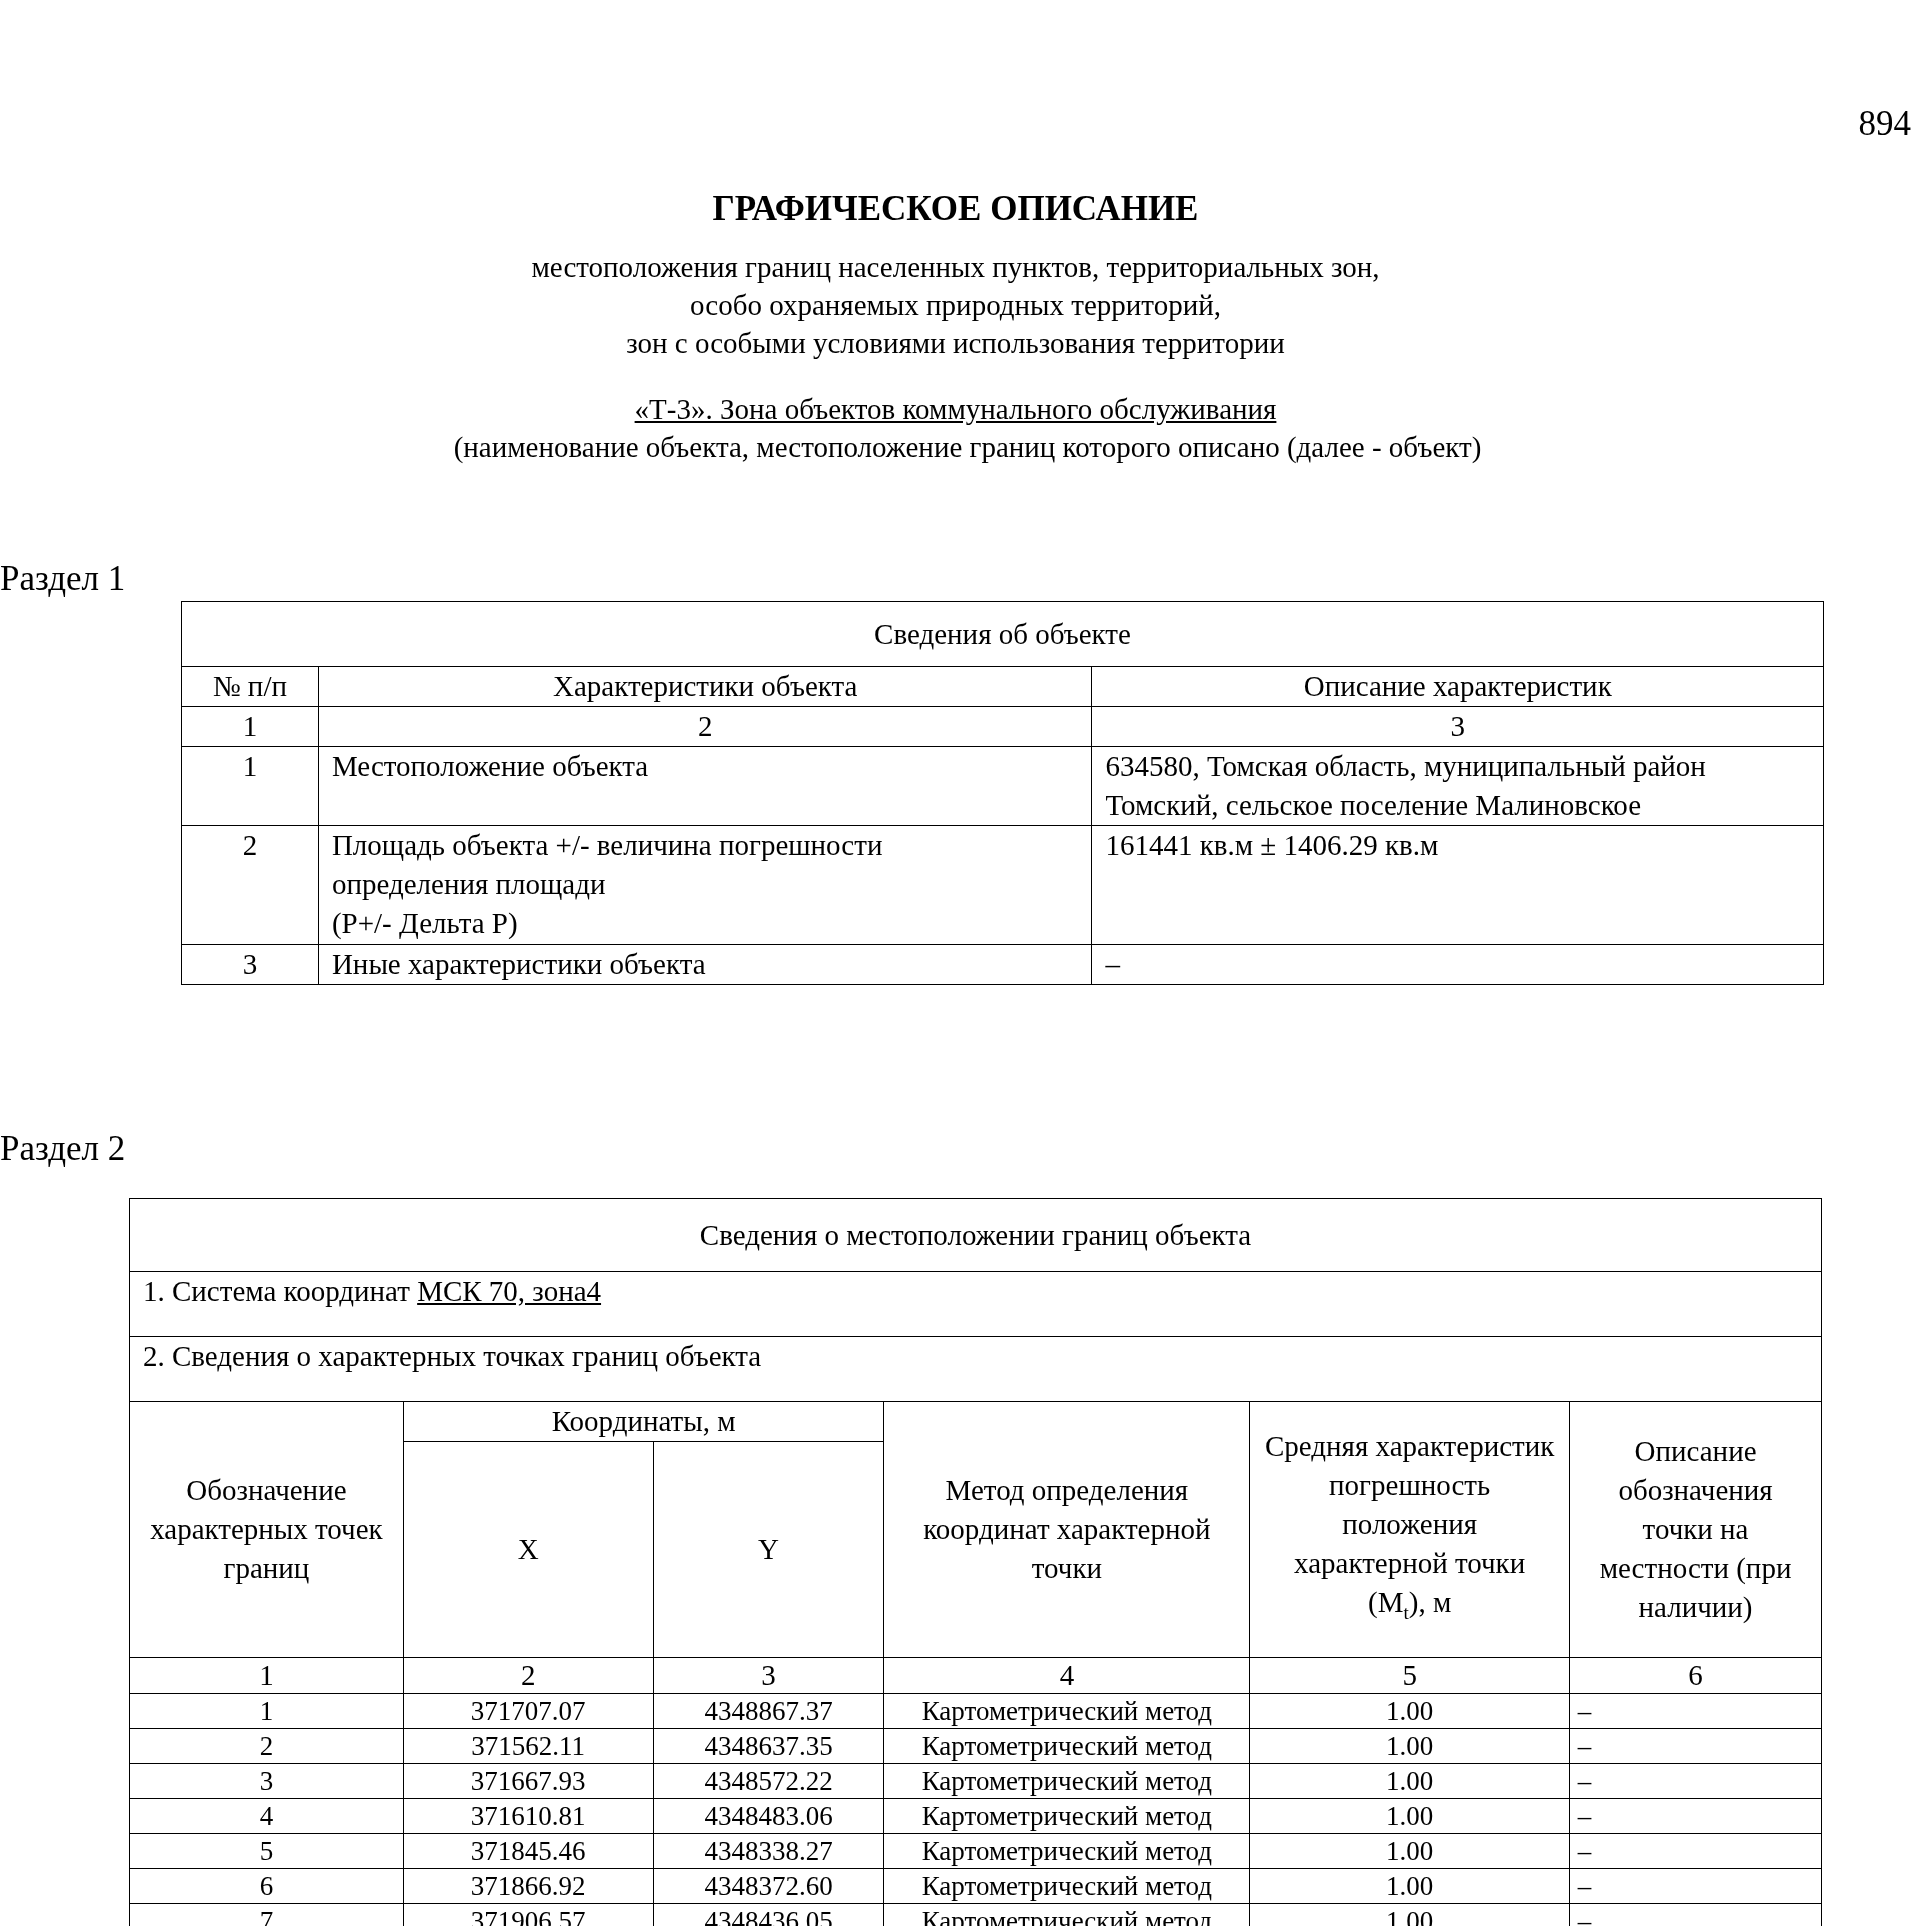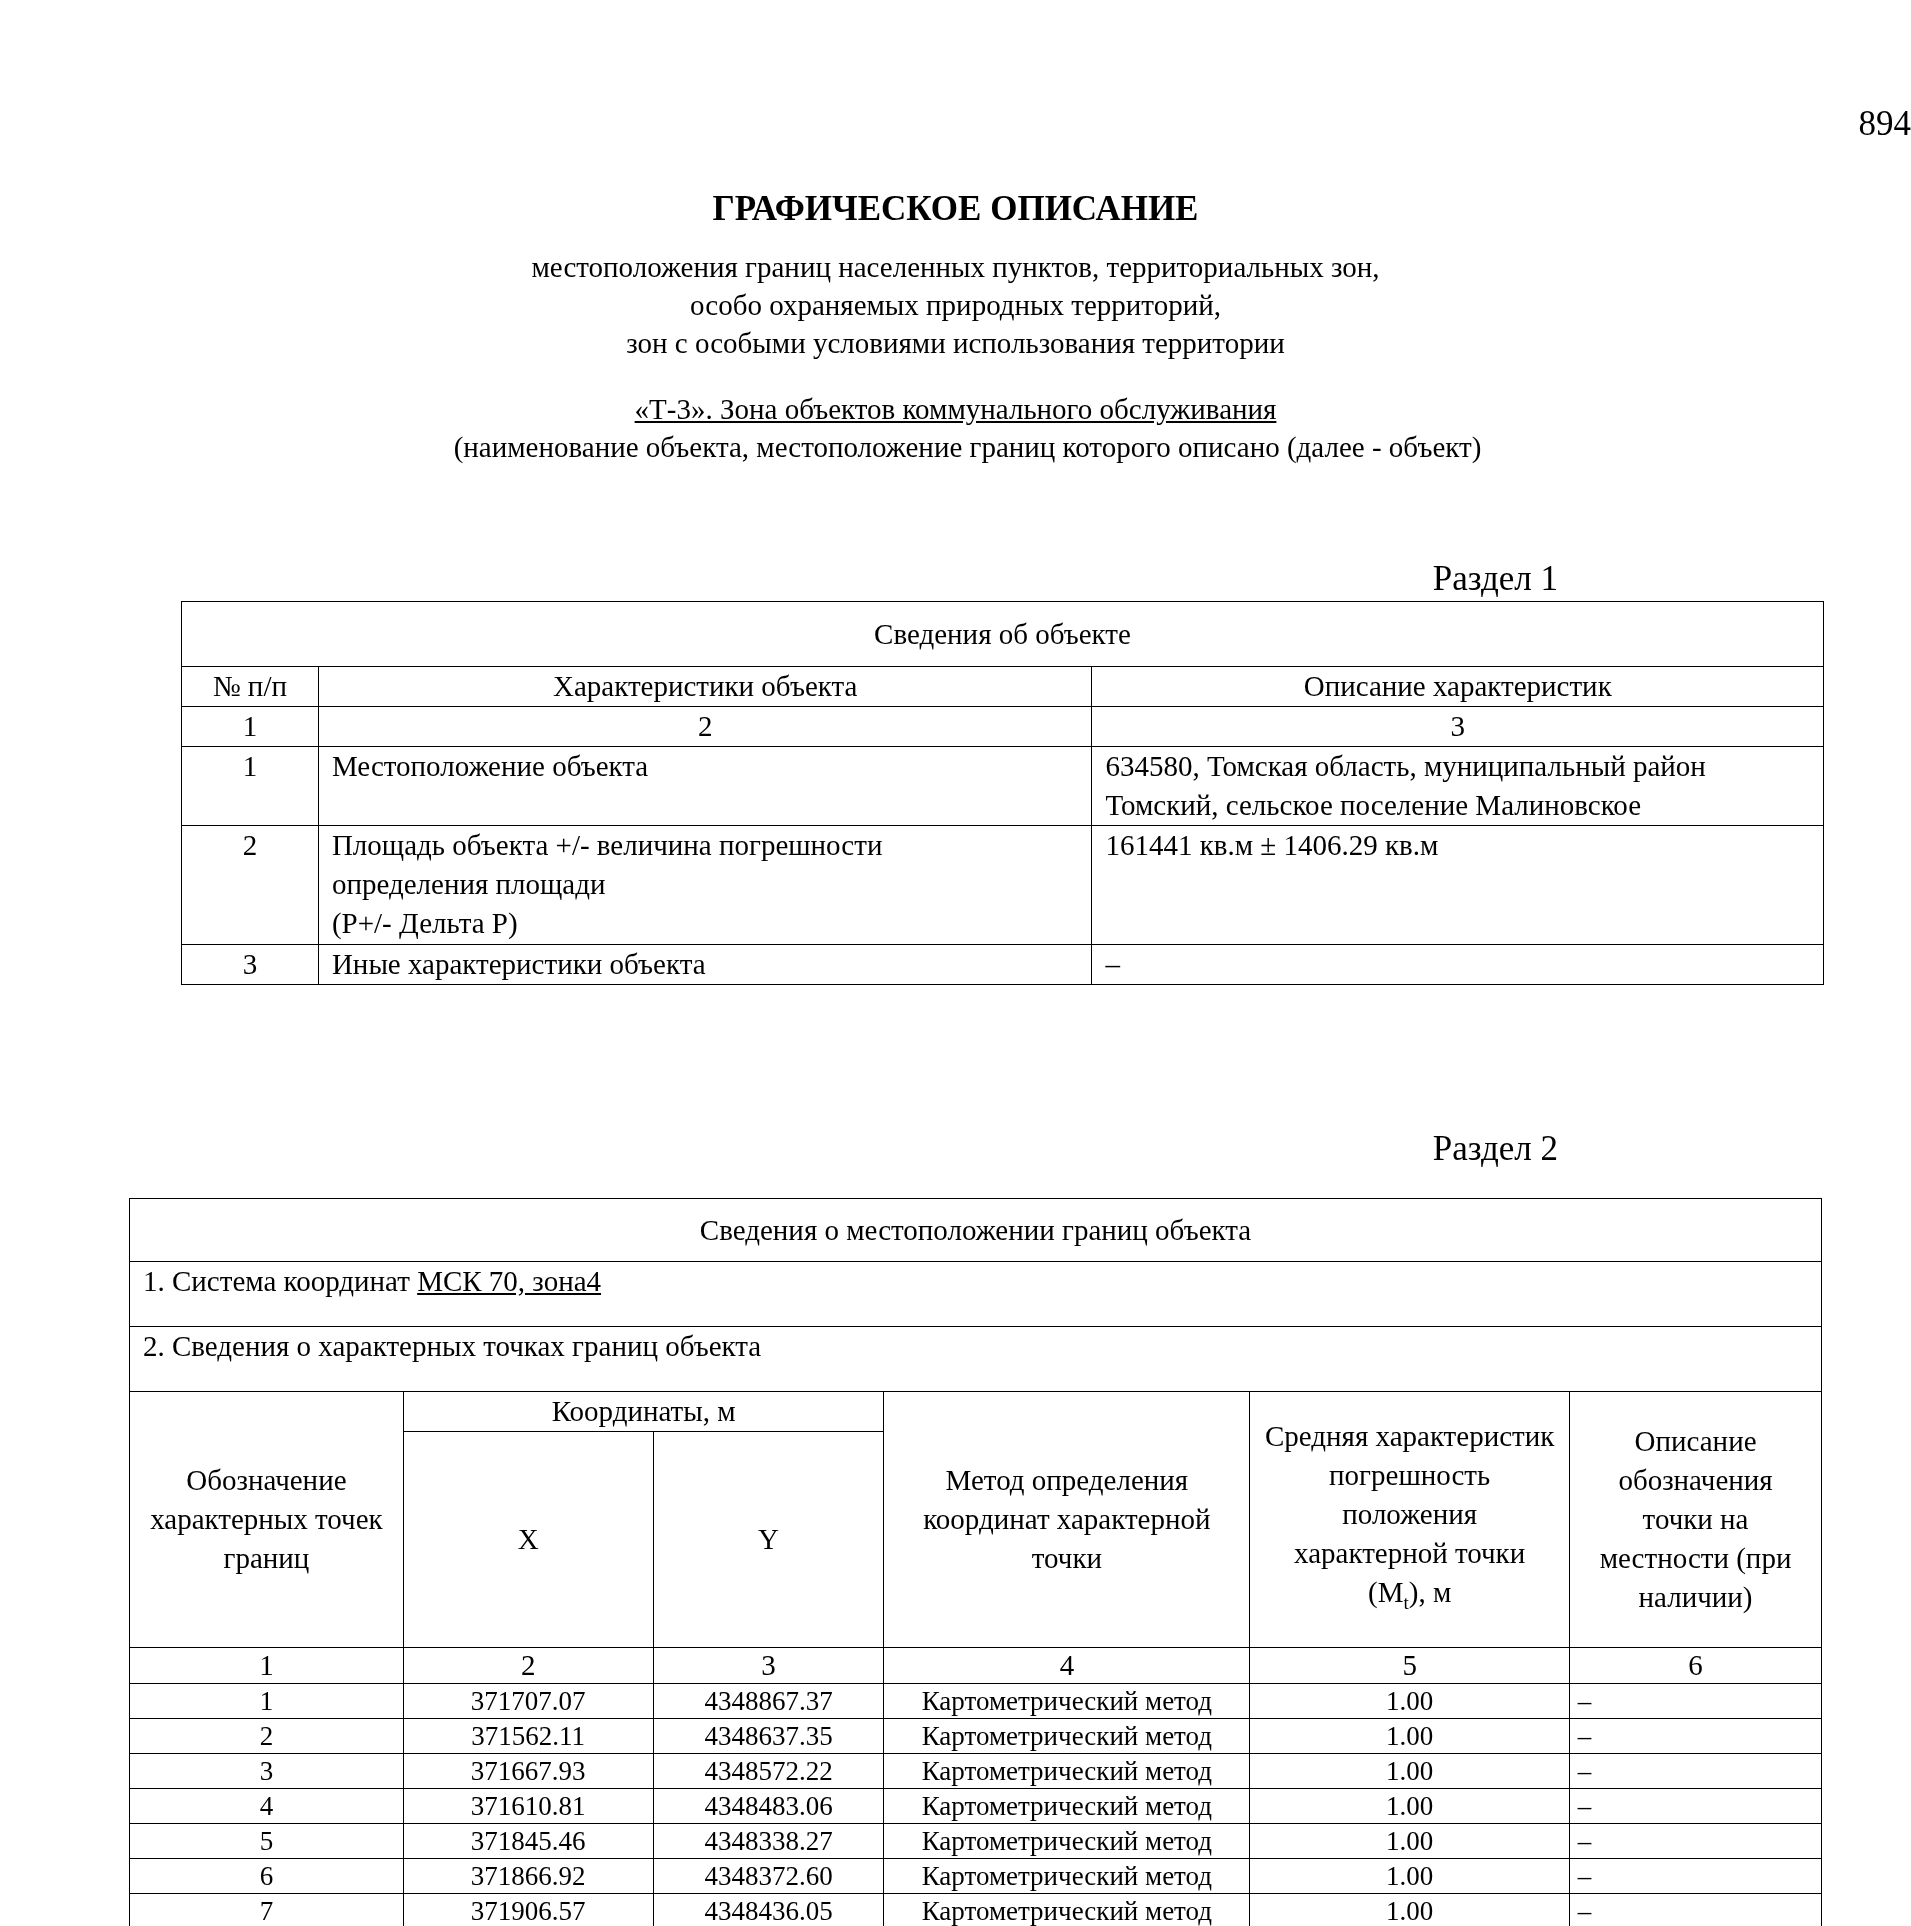--- a/index.html
+++ b/index.html
@@ -6,21 +6,21 @@
   body {
     width: 1911px; height: 2703px; position: relative; overflow: hidden;
     font-family: "Liberation Serif", "DejaVu Serif", serif; color: #000;
   }
   .page-number { position: absolute; top: 104px; left: 0; width: 1911px; text-align: right; font-size: 35px; }
   .title { position: absolute; top: 189px; left: 0; width: 1911px; text-align: center; font-size: 35px; font-weight: bold; }
   .subtitle { position: absolute; top: 235px; left: 0; width: 1911px; text-align: center; font-size: 29px; line-height: 38px; margin-top: 13px; }
   .object-name { position: absolute; top: 393px; left: 0; width: 1911px; text-align: center; font-size: 29px; }
   .object-name span { text-decoration: underline; }
   .object-caption { position: absolute; top: 431px; left: 0; width: 1911px; text-align: center; font-size: 29px; margin-left: 12px; }
-  .section-title { position: absolute; left: 0; width: 1558px; text-align: right; font-size: 35px; }
+  .section-title { position: absolute; left: 0; width: 1558px; text-align: left; font-size: 35px; }
   table { border-collapse: collapse; position: absolute; font-size: 29px; }
   td, th { border: 1.9px solid #000; font-weight: normal; padding: 0 13px; vertical-align: top; }
   .c { text-align: center; }
   #t1 { left: 181px; top: 601px; width: 1643px; border-radius: 26px; }
   #t1 td { line-height: 39px; }
   #t2 { left: 129px; top: 1198px; width: 1693px; }
   #t2 td { line-height: 39px; }
   #t2 .hdr td { vertical-align: middle; line-height: 39px; }
   #t2 .num td { line-height: 35px; }
   #t2 .row td { font-size: 27px; line-height: 34px; padding: 0 7.7px; }
@@ -89,21 +89,21 @@
 <table id="t2">
   <colgroup>
     <col style="width:274px">
       <col style="width:250px">
       <col style="width:231px">
     <col style="width:366px">
       <col style="width:320px">
       <col style="width:252px">
   </colgroup>
   <tbody>
-      <tr style="height:63px">
+      <tr style="height:73px">
         <td colspan="6" class="c" style="vertical-align:middle">Сведения о местоположении границ объекта</td>
       </tr>
   <tr style="height:65px">
         <td colspan="6"><span>1. Система координат</span> <span class="u">МСК 70, зона4</span></td>
       </tr>
   <tr style="height:65px">
         <td colspan="6">2. Сведения о характерных точках границ объекта</td>
       </tr>
   <tr class="hdr">
     <td rowspan="2" class="c">Обозначение характерных точек границ</td>

